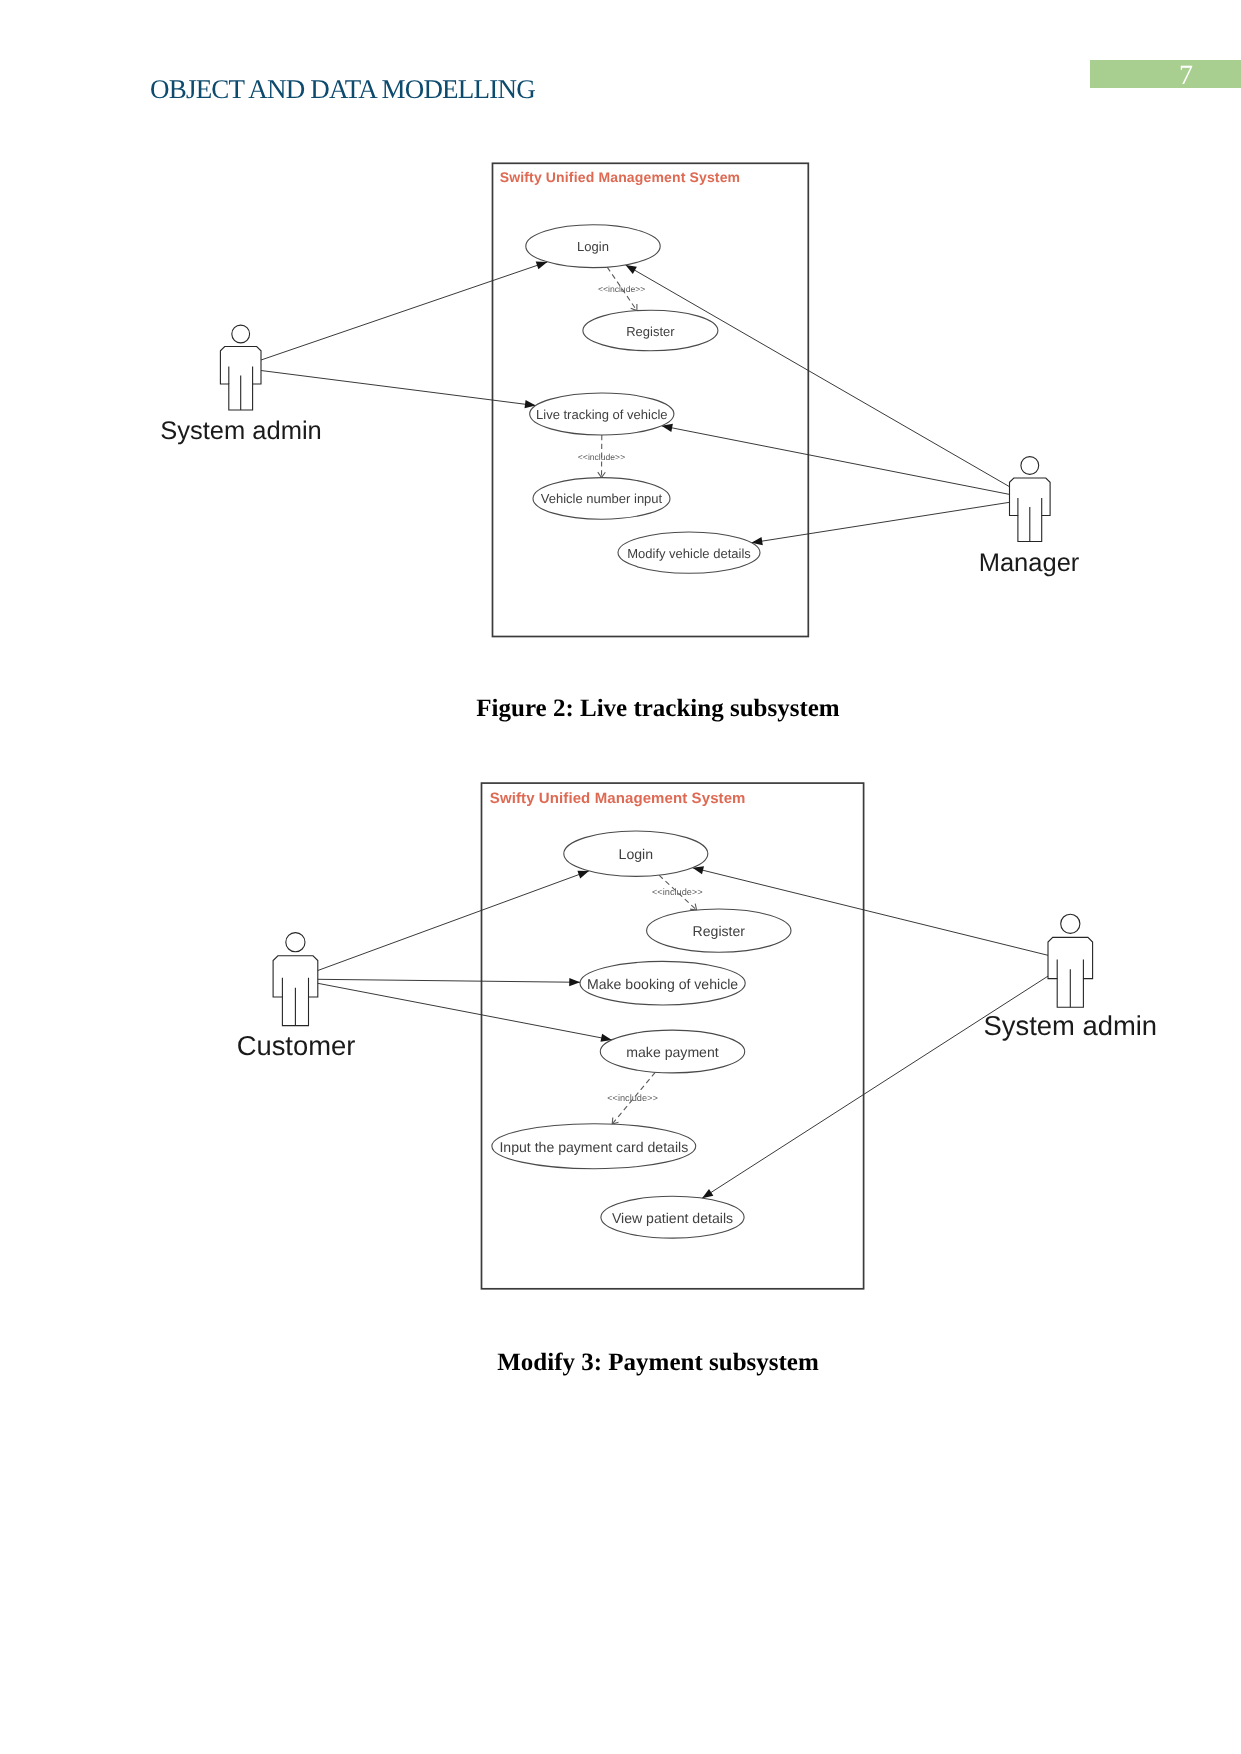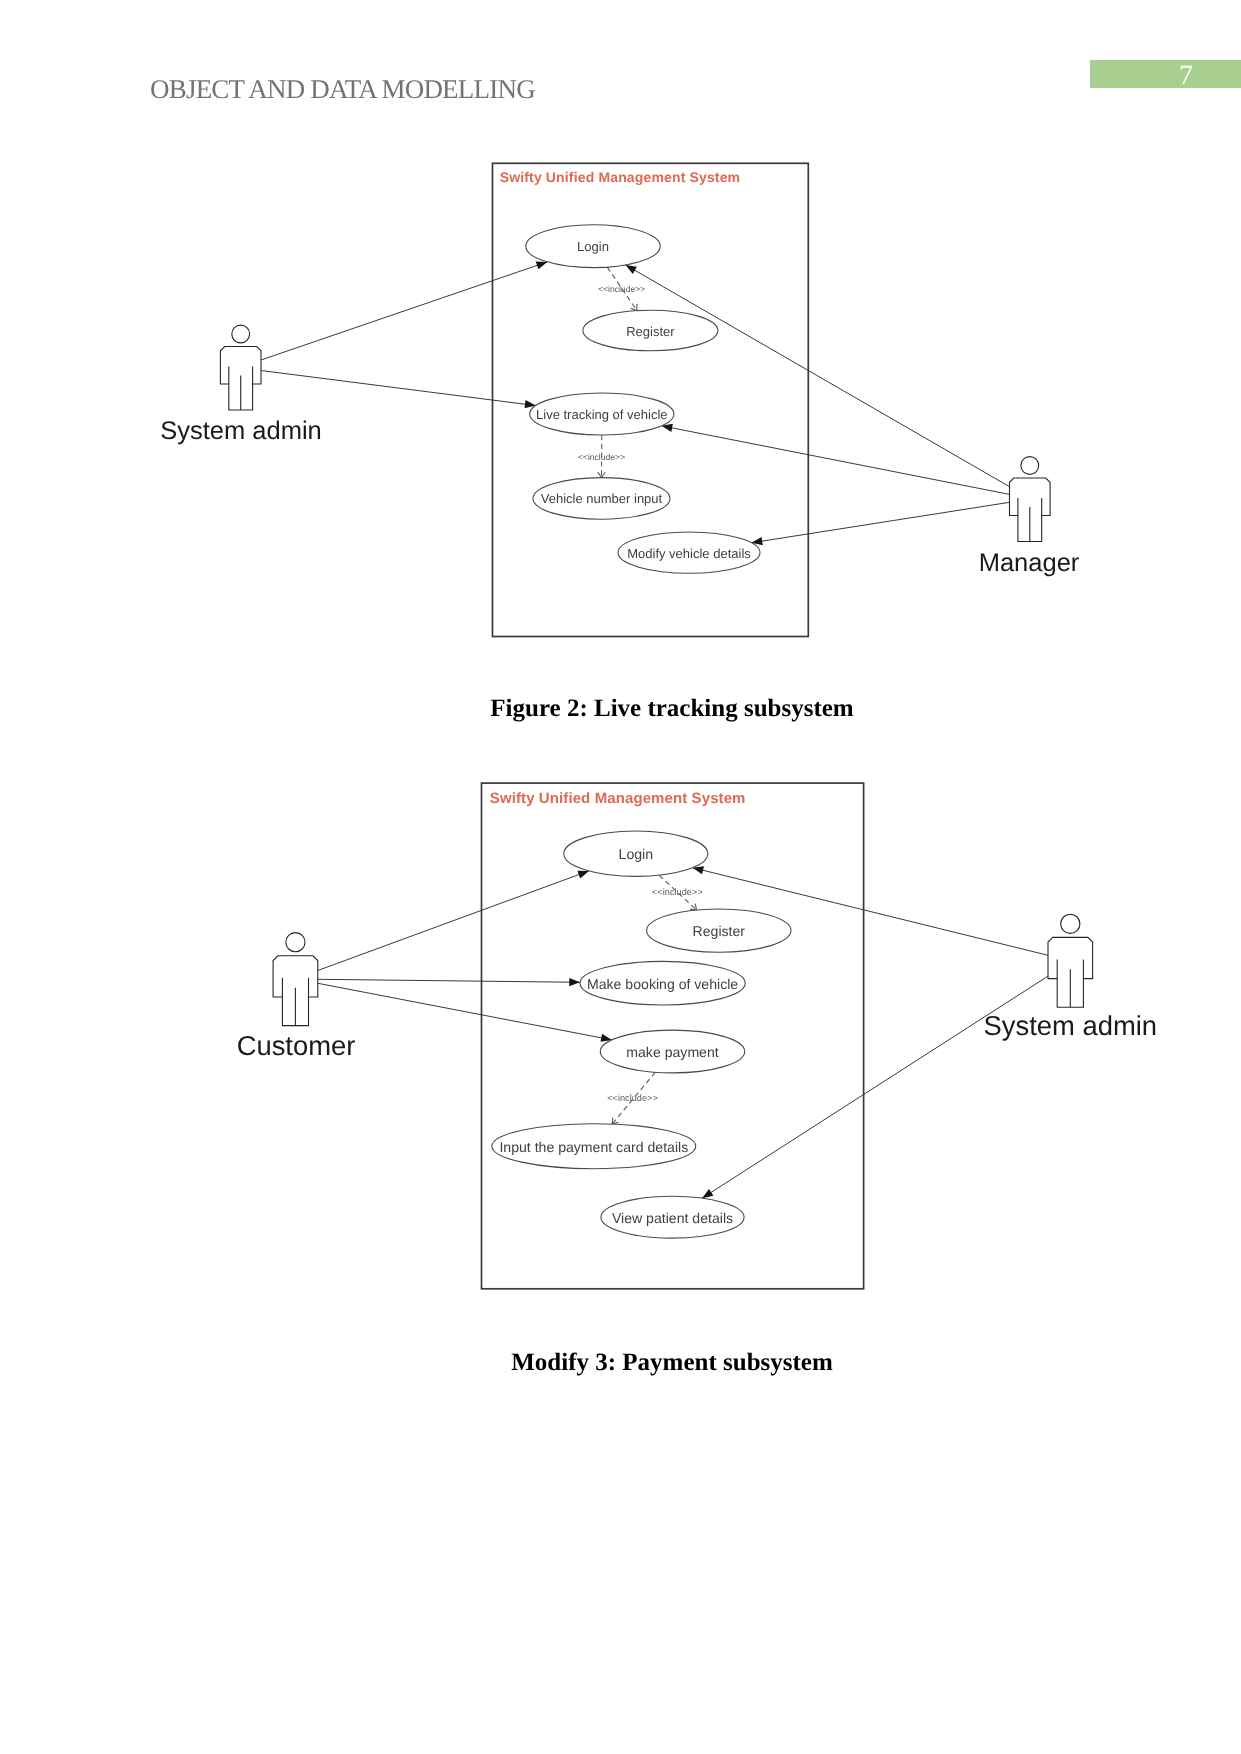--- a/index.html
+++ b/index.html
@@ -2,28 +2,28 @@
 <html><head>
 <meta charset="utf-8">
 <title>Object and Data Modelling</title>
 <style>
   html,body{margin:0;padding:0;}
   body{width:1241px;height:1754px;background:#ffffff;position:relative;overflow:hidden;
        font-family:"Liberation Serif", serif;
        -webkit-font-smoothing:antialiased;text-rendering:geometricPrecision;}
   .page{position:absolute;left:0;top:0;width:1241px;height:1754px;background:#ffffff;}
   #doc-title{position:absolute;left:150px;top:75.5px;font-family:"Liberation Serif",serif;
-             font-size:27px;color:#737373;white-space:nowrap;line-height:1;
+             font-size:27px;color:#0c4a6e;white-space:nowrap;line-height:1;
              letter-spacing:-0.79px;}
   #page-number-box{position:absolute;left:1090px;top:60px;width:151px;height:28px;
                    background:#a8cf8f;}
   #page-number{position:absolute;left:1090px;top:60px;width:103px;height:28px;
                color:#ffffff;font-family:"Liberation Serif",serif;font-size:28px;
                text-align:right;line-height:32px;}
-  .fig-caption{position:absolute;left:164px;width:1016px;text-align:center;
+  .fig-caption{position:absolute;left:150px;width:1016px;text-align:center;
                font-family:"Liberation Serif",serif;font-weight:bold;font-size:25px;
                color:#000000;line-height:1;}
   #diagram-layer{position:absolute;left:0;top:0;width:1241px;height:1754px;}
   svg{display:block;shape-rendering:geometricPrecision;}
   svg text{-webkit-font-smoothing:antialiased;paint-order:fill;}
   .page{will-change:transform;}
   #diagram-layer{will-change:transform;}
   .uml-ellipse{fill:#ffffff;stroke:#4a4a4a;stroke-width:1.1;}
   .uml-label{font-family:"Liberation Sans",sans-serif;font-size:13px;fill:#3f3f3f;
              text-anchor:middle;dominant-baseline:central;}

